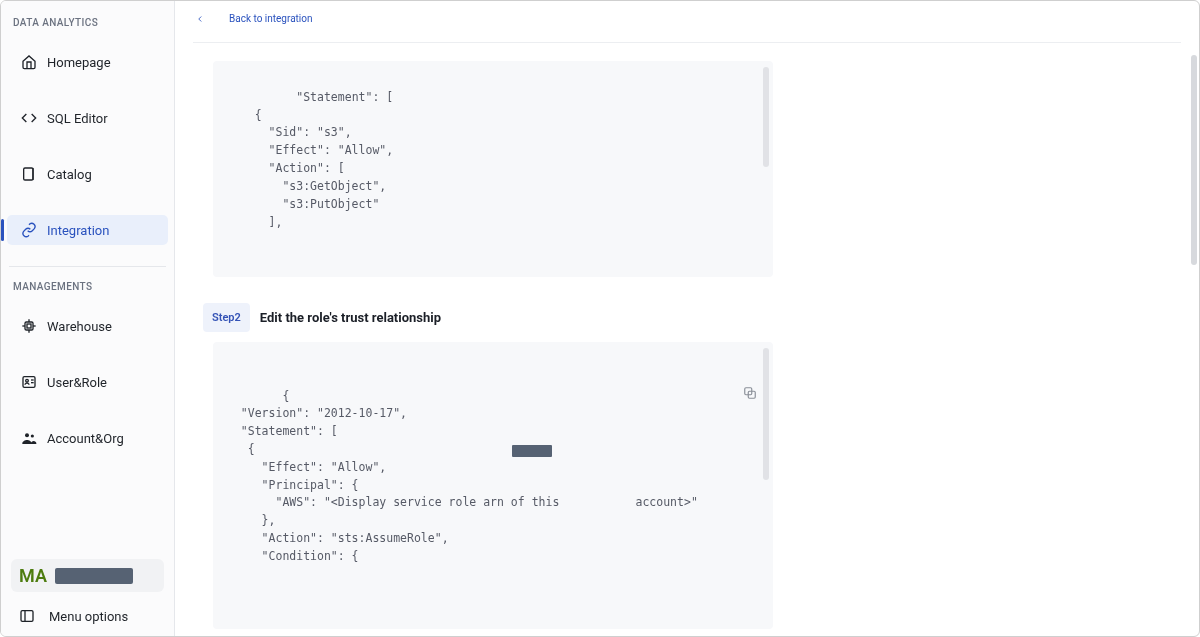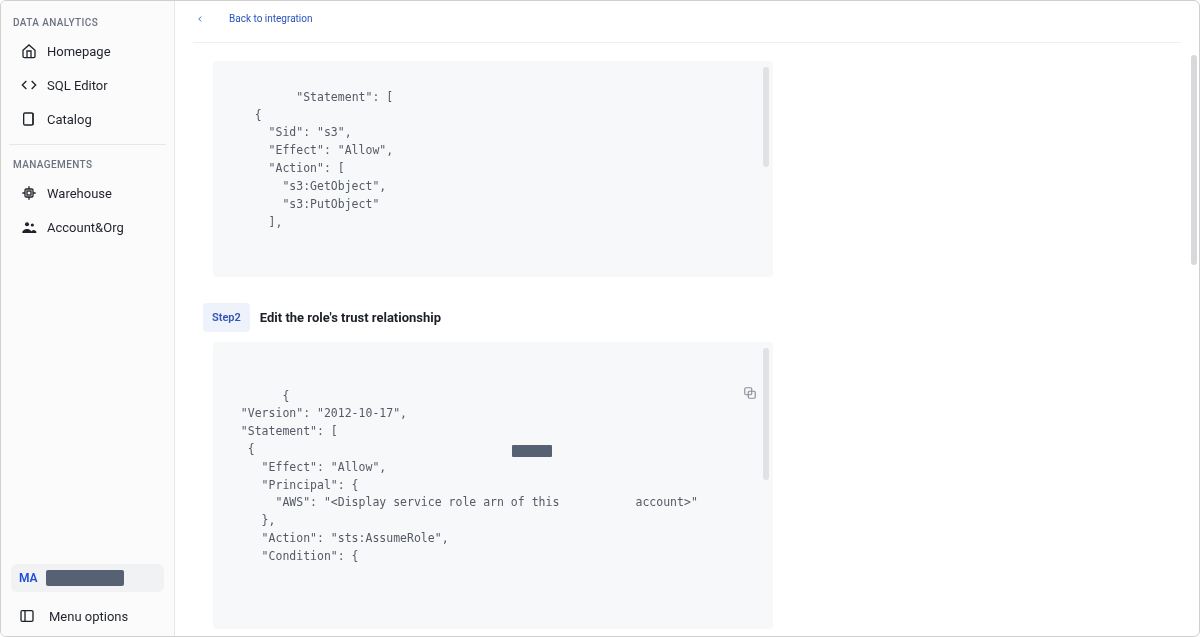--- a/index.html
+++ b/index.html
@@ -30,21 +30,21 @@
     letter-spacing: 0.4px;
     color: #6b7280;
     padding: 6px 12px 6px 12px;
     font-weight: 500;
   }
   .nav-item {
     display: flex;
     align-items: center;
     gap: 10px;
     padding: 7px 10px 7px 14px;
-    margin: 2px 6px;
+    margin: 13px 6px;
     border-radius: 5px;
     cursor: pointer;
     color: #1f2329;
     font-size: 13px;
   }
   .nav-item .icon { width: 16px; height:16px; display:flex; align-items:center; justify-content:center; color:#1f2329;}
   .nav-item.active {
     background: #e9effb;
     color: #2a52be;
     position: relative;
@@ -62,21 +62,21 @@
   .divider { height:1px; background:#e5e7eb; margin: 8px 8px; }
   .sidebar-footer { margin-top:auto; padding:0 10px 10px 10px;}
   .user-chip {
     display:flex; align-items:center; gap:8px;
     background:#f1f2f4;
     border-radius:6px;
     padding:6px 8px;
     margin-bottom:12px;
   }
   .user-initials {
-    font-size:12px; color:#1d4ed8; font-weight:600;
+    font-size:18px; color:#4d7c0f; font-weight:600;
   }
   .redact {
     background:#566273; border-radius:2px; display:inline-block;
   }
   .menu-opts {
     display:flex; align-items:center; gap:14px;
     font-size:13px; color:#1f2329;
     padding:4px 6px 2px 8px;
     cursor:pointer;
   }
@@ -191,40 +191,61 @@
     <div class="nav-item">
       <span class="icon">
         <svg width="16" height="16" viewBox="0 0 24 24" fill="none" stroke="currentColor" stroke-width="2">
             <rect x="4" y="3" width="14" height="18" rx="2"></rect>
             <path d="M18 3v18"></path>
           </svg>
       </span>
       <span>Catalog</span>
     </div>
 
+    <div class="nav-item active">
+      <span class="icon">
+        <svg width="16" height="16" viewBox="0 0 24 24" fill="none" stroke="currentColor" stroke-width="2">
+            <path d="M10 13a5 5 0 0 0 7 0l3-3a5 5 0 0 0-7-7l-1 1"></path>
+            <path d="M14 11a5 5 0 0 0-7 0l-3 3a5 5 0 0 0 7 7l1-1"></path>
+          </svg>
+      </span>
+      <span>Integration</span>
+    </div>
 
 
     <div class="divider"></div>
 
     <div class="section-label">MANAGEMENTS</div>
 
     <div class="nav-item">
       <span class="icon">
         <svg width="16" height="16" viewBox="0 0 24 24" fill="none" stroke="currentColor" stroke-width="2">
             <rect x="6" y="6" width="12" height="12" rx="2"></rect>
             <rect x="9" y="9" width="6" height="6"></rect>
             <line x1="12" y1="2" x2="12" y2="6"></line>
             <line x1="12" y1="18" x2="12" y2="22"></line>
             <line x1="2" y1="12" x2="6" y2="12"></line>
             <line x1="18" y1="12" x2="22" y2="12"></line>
           </svg>
       </span>
       <span>Warehouse</span>
     </div>
 
+    <div class="nav-item">
+      <span class="icon">
+        <svg width="16" height="16" viewBox="0 0 24 24" fill="none" stroke="currentColor" stroke-width="2">
+            <rect x="3" y="4" width="18" height="16" rx="2"></rect>
+            <circle cx="9" cy="10" r="2"></circle>
+            <path d="M6 16c0-1.5 2-2.5 3-2.5s3 1 3 2.5"></path>
+            <line x1="15" y1="9" x2="19" y2="9"></line>
+            <line x1="15" y1="13" x2="19" y2="13"></line>
+          </svg>
+      </span>
+      <span>User&amp;Role</span>
+    </div>
 
     <div class="nav-item">
       <span class="icon">
         <svg width="16" height="16" viewBox="0 0 24 24" fill="currentColor">
             <circle cx="9" cy="8" r="3"></circle>
             <circle cx="17" cy="9" r="2.4"></circle>
             <path d="M2 20c0-3 4-5 7-5s7 2 7 5v1H2z"></path>
             <path d="M15 20c.2-2 2-3.4 4-3.4s3.8 1.4 4 3.4v1h-8z"></path>
           </svg>
       </span>

